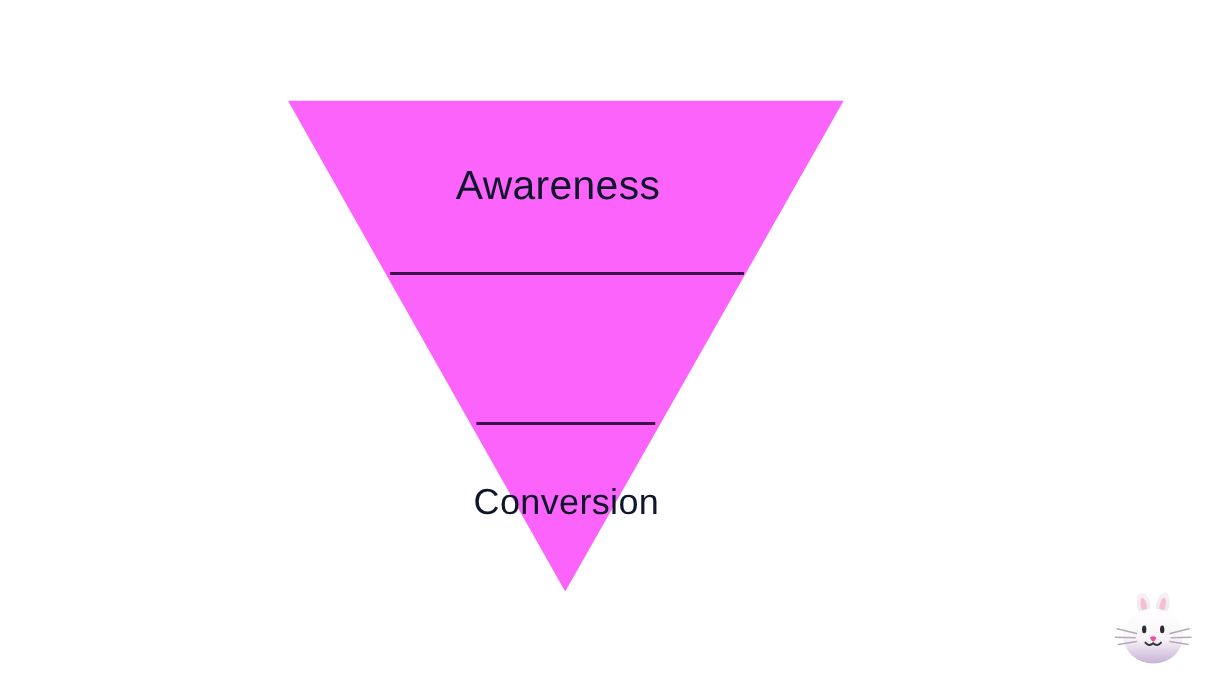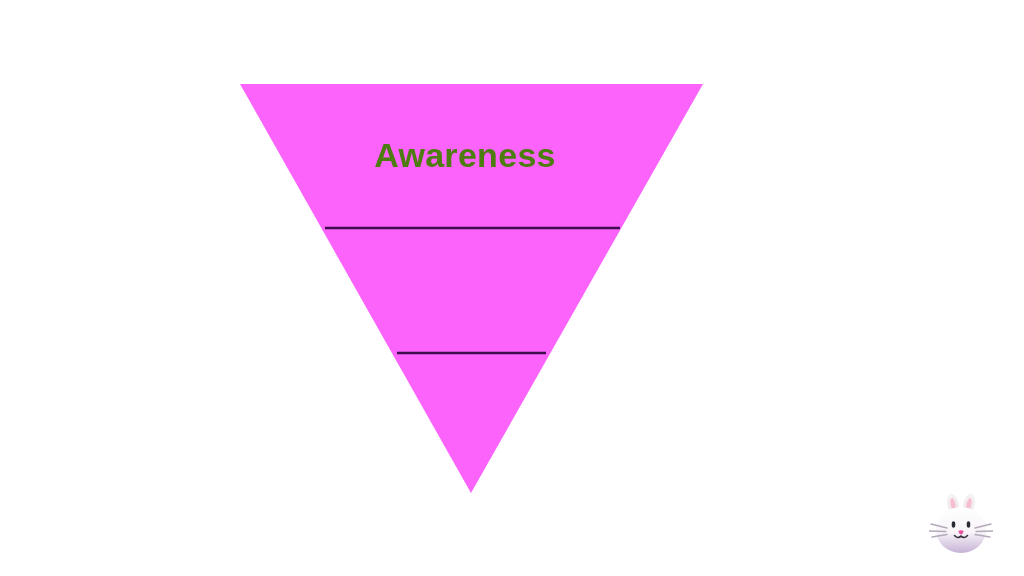--- a/index.html
+++ b/index.html
@@ -16,22 +16,22 @@
   }
   .funnel-svg {
     position: absolute;
     left: 0; top: 0;
     width: 1024px; height: 576px;
     display: block;
   }
   .stage-label {
     position: absolute;
     transform: translateX(-50%);
-    font-weight: 700;
-    color: #4d7c0f;
+    font-weight: 400;
+    color: #0f172a;
     white-space: nowrap;
     letter-spacing: 0.3px;
   }
   .stage-awareness    { left: 465px; top: 138px; font-size: 34px; line-height: 34px; }
   .stage-consideration{ left: 470px; top: 259px; font-size: 34px; line-height: 34px; }
   .stage-conversion   { left: 472px; top: 404px; font-size: 30px; line-height: 30px; }
   .bunny {
     position: absolute;
     left: 929px; top: 493px;
     width: 64px; height: 64px;
@@ -44,20 +44,21 @@
 
   <svg class="funnel-svg" viewBox="0 0 1024 576" xmlns="http://www.w3.org/2000/svg" aria-hidden="true">
     <polygon points="240,84 703,84 471,493" fill="#fb63fb"></polygon>
     <line x1="325" y1="228" x2="620" y2="228" stroke-width="2.5" stroke="#3f0e4d"></line>
     <line x1="397" y1="353" x2="546" y2="353" stroke-width="2.5" stroke="#3f0e4d"></line>
   </svg>
 
   <div class="stage-label stage-awareness">Awareness</div>
 
 
+  <div class="stage-label stage-conversion">Conversion</div>
 
   <svg class="bunny" viewBox="0 0 64 64" xmlns="http://www.w3.org/2000/svg" aria-hidden="true">
     <defs>
       <linearGradient id="headGrad" x1="0" y1="0" x2="0" y2="1">
         <stop offset="0" stop-color="#ffffff"></stop>
         <stop offset="0.55" stop-color="#f8f4f8"></stop>
         <stop offset="1" stop-color="#c7b2d6"></stop>
       </linearGradient>
       <linearGradient id="earGrad" x1="0" y1="0" x2="0" y2="1">
         <stop offset="0" stop-color="#f7f2f5"></stop>

